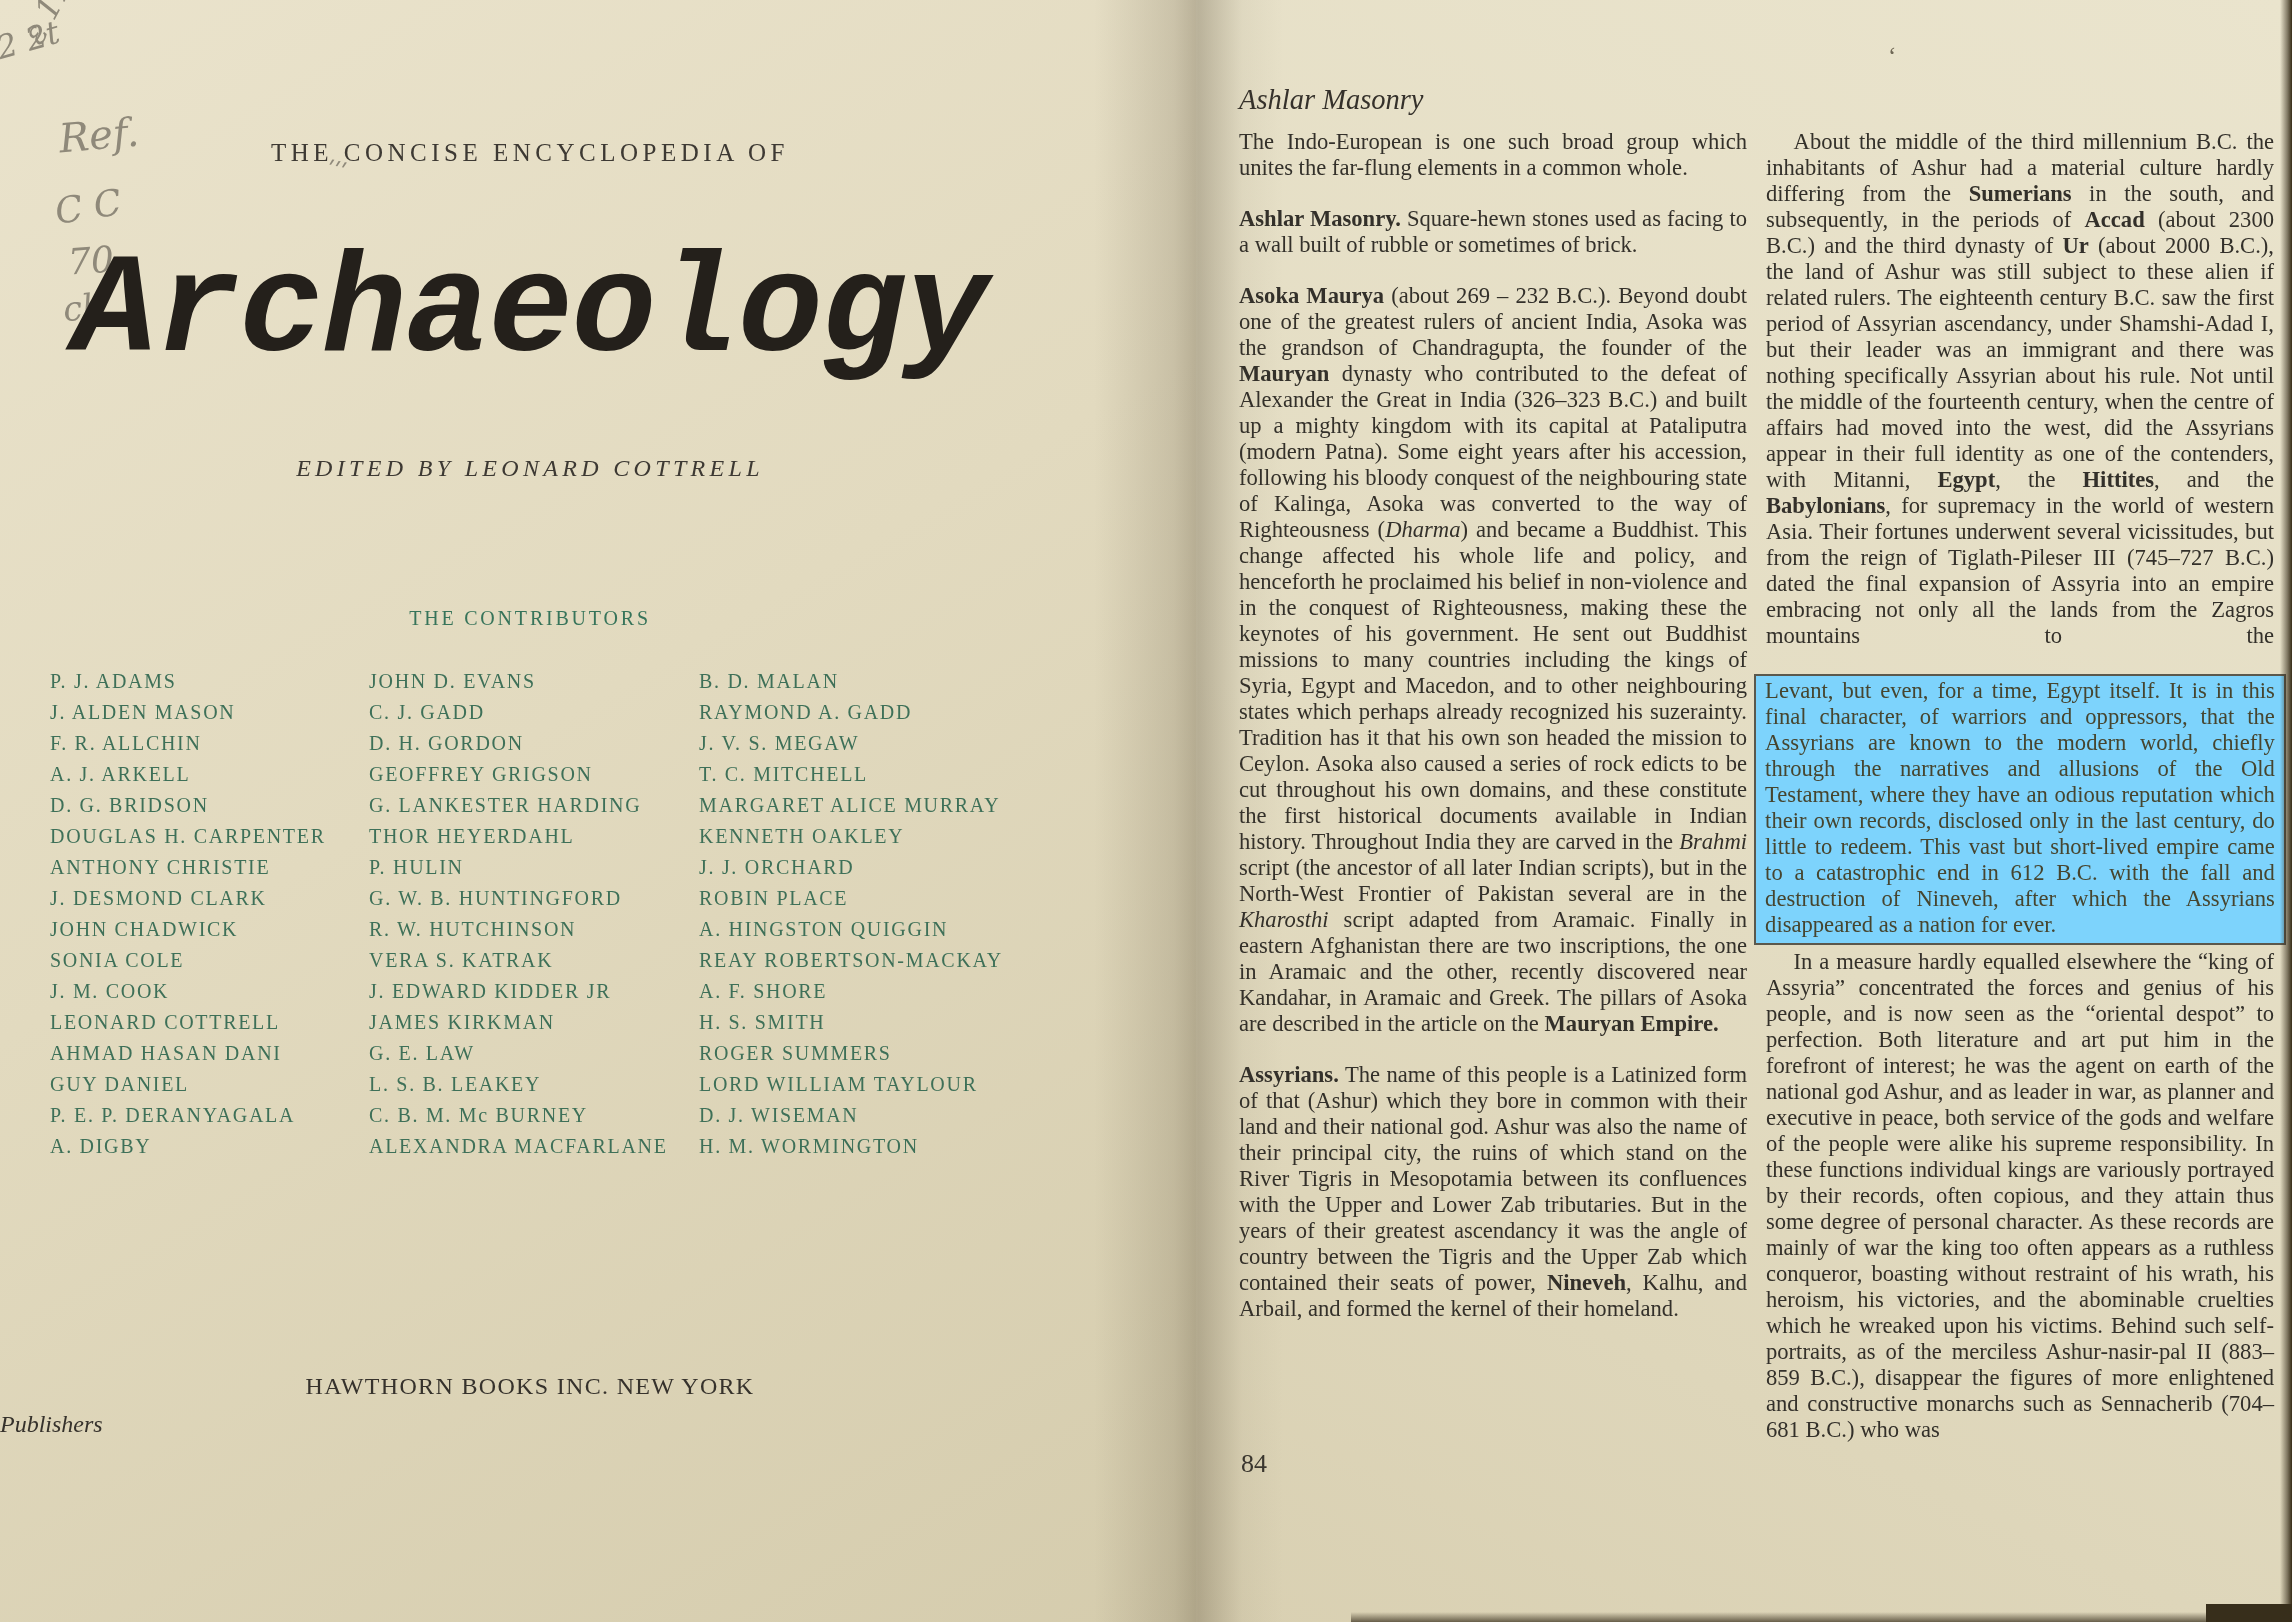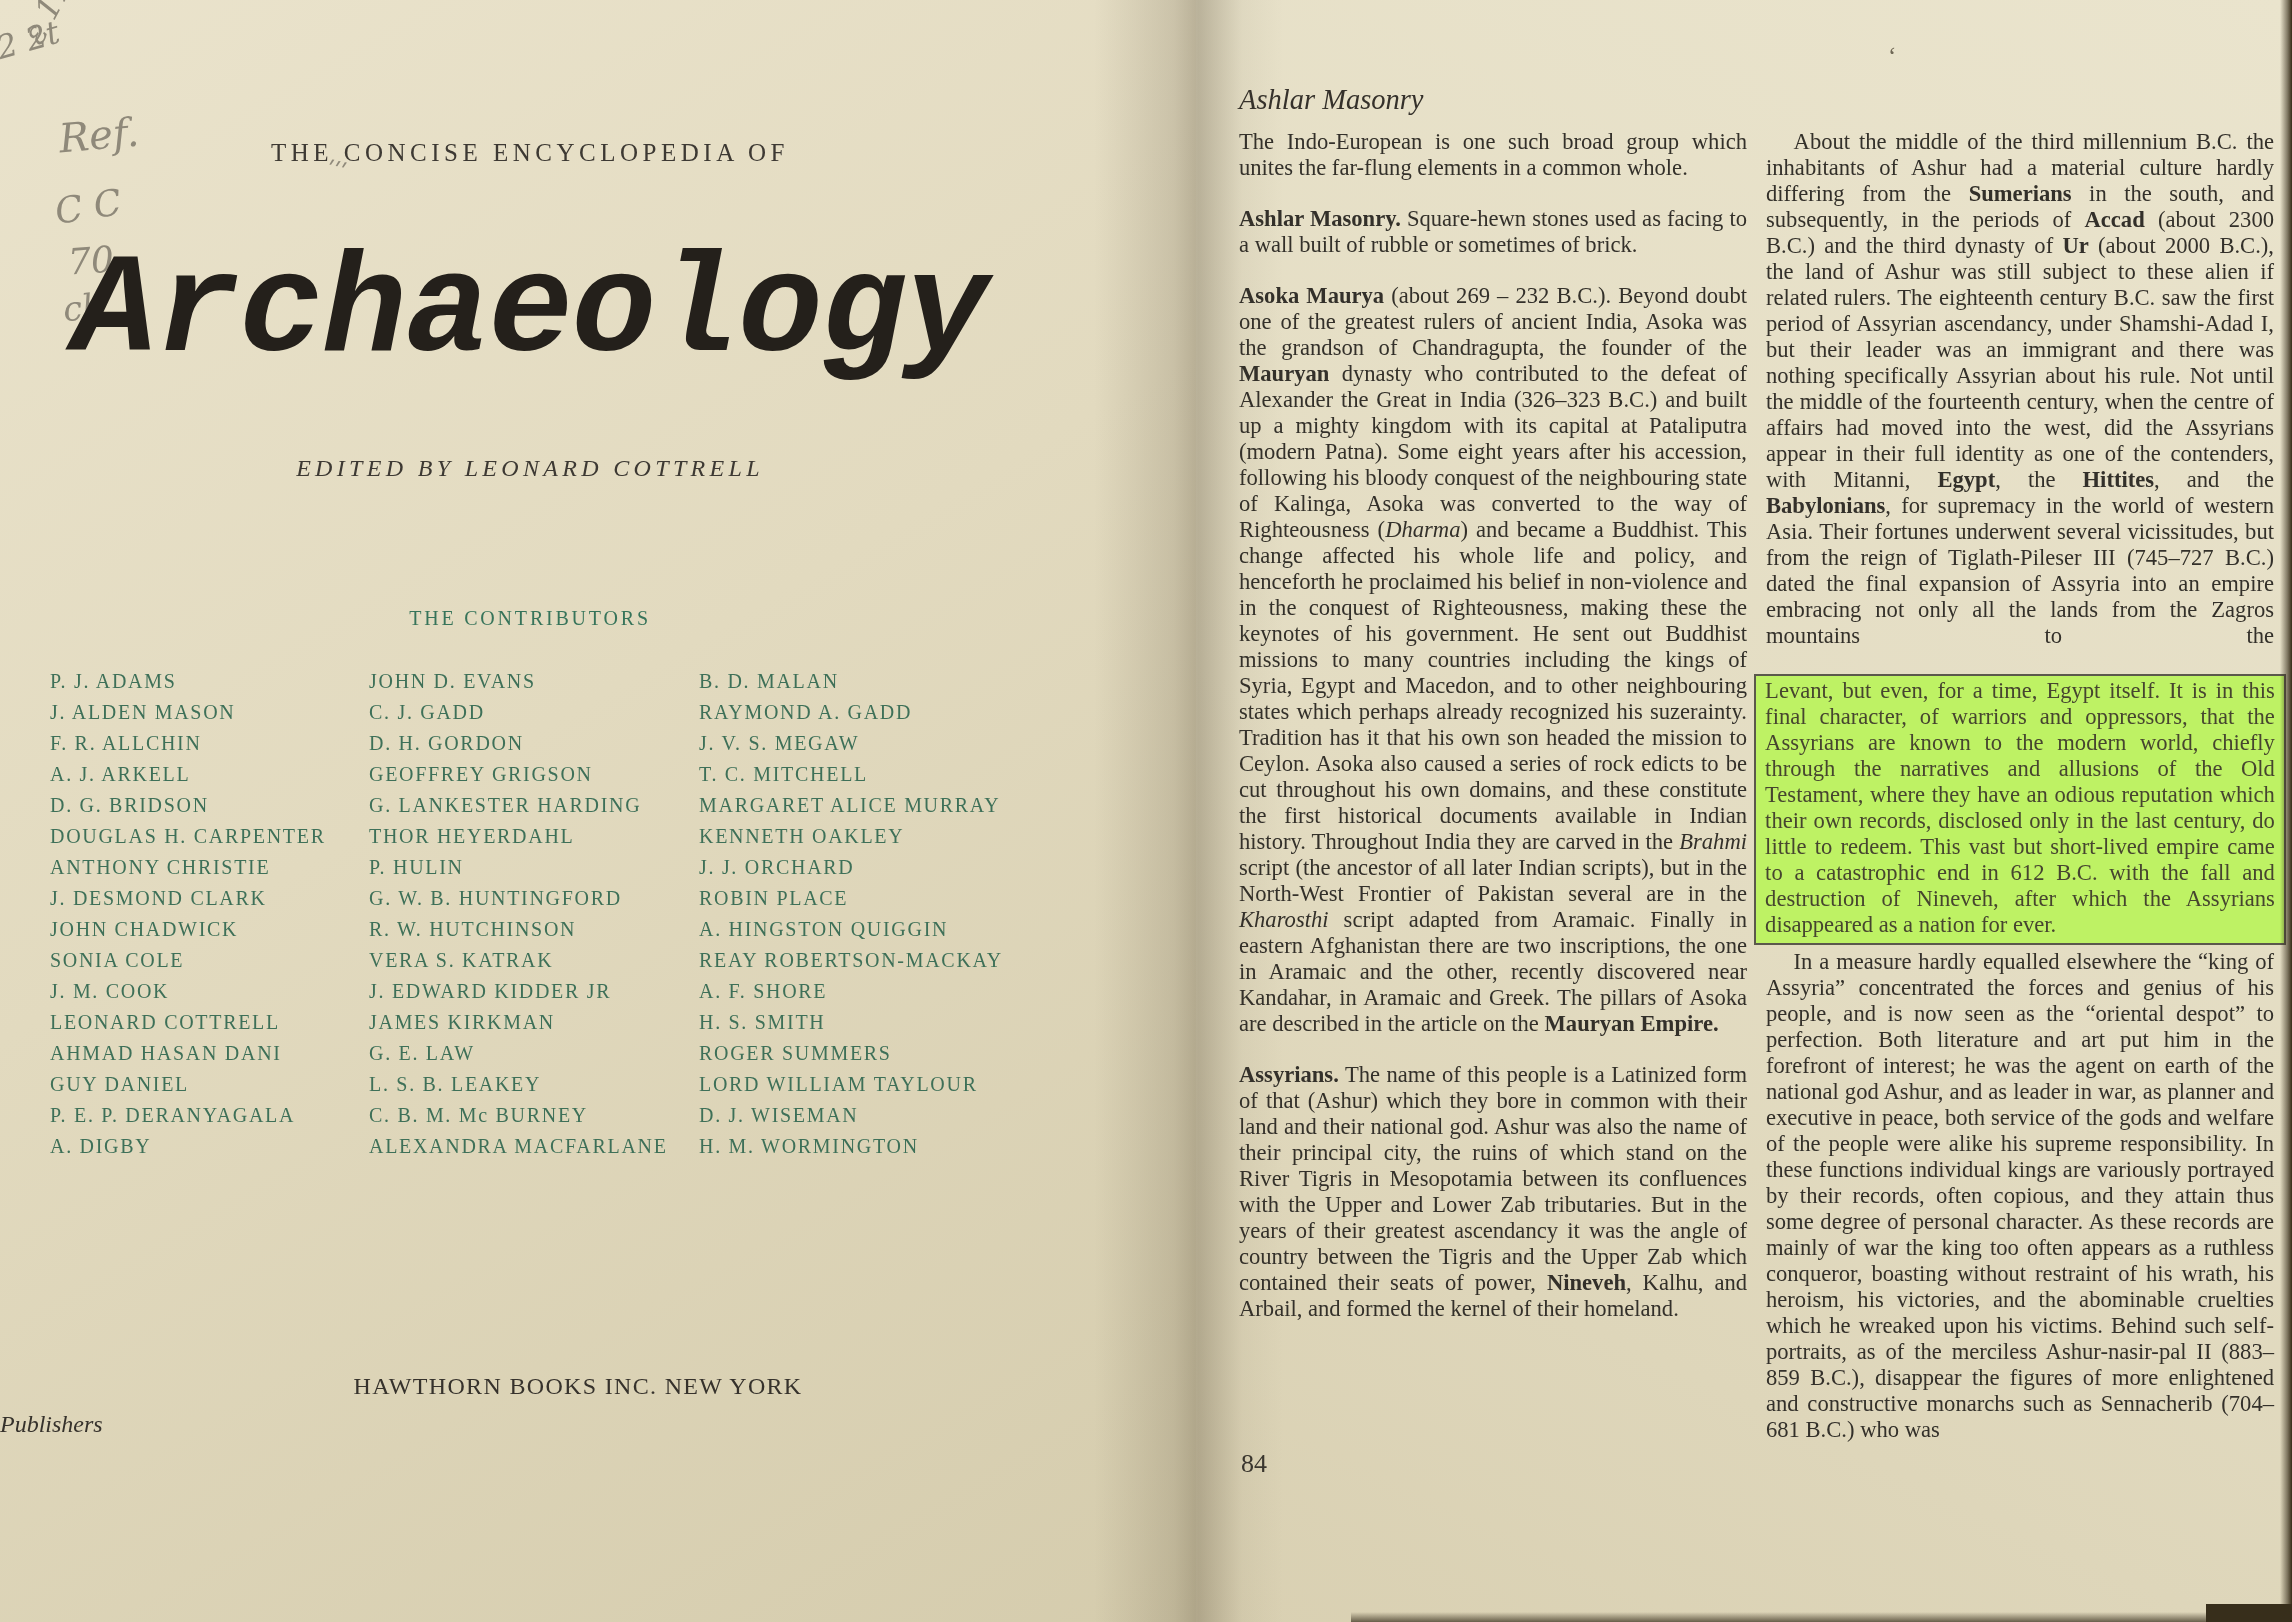--- a/index.html
+++ b/index.html
@@ -28,35 +28,35 @@
               font-family:Liberation Mono, monospace;font-style:italic;font-weight:bold;
               font-size:141px;line-height:1.2;color:#24201b;letter-spacing:-0.01em;}
   .edited-by{position:absolute;left:0;top:455px;width:100%;text-align:center;
              font-size:24px;letter-spacing:0.18em;color:#3d3933;font-style:italic;}
   .contrib-heading{position:absolute;left:0;top:607px;width:100%;text-align:center;
                    font-size:20px;letter-spacing:0.14em;color:#37745a;}
   .contrib-col{position:absolute;top:666px;font-size:20px;line-height:31px;
                letter-spacing:0.085em;color:#3e7058;white-space:nowrap;}
   .col1{left:50px}.col2{left:369px}.col3{left:699px}
   .publisher-line{position:absolute;left:0;top:1373px;width:100%;text-align:center;
-                  font-size:24px;letter-spacing:0.055em;color:#36322c;padding-left:48px;}
+                  font-size:24px;letter-spacing:0.055em;color:#36322c;}
   .publisher-sub{position:absolute;left:0;top:1411px;width:100%;text-align:left;
                  font-style:italic;font-size:24px;color:#36322c;}
   
   .running-head{position:absolute;left:1239px;top:84px;font-style:italic;
                 font-size:28.5px;color:#35312b;}
   .body-col{position:absolute;top:129px;width:508px;font-size:22.6px;
             line-height:26px;text-align:justify;color:#33302a;}
   .bc1{left:1239px}.bc2{left:1766px}
   .body-col p{margin:0 0 25px 0;}
   .ind{text-indent:27.6px;}
   .jlast{text-align-last:justify;}
   .run-b{font-weight:bold;margin-top:16px;}
   .run-i{font-style:italic;}
-  .highlight-box{background:#bef264;border:2.9px solid #5b584c;
+  .highlight-box{background:#7dd3fc;border:2.9px solid #5b584c;
                  margin:1px -12.4px 4.8px -12.4px;padding:1.9px 9.5px 4.8px 9.5px;
                  color:#46452f;}
   .page-number{position:absolute;left:1241px;top:1449px;font-size:26px;color:#3a362f;}
   .tick{position:absolute;color:#6f6856;}
 </style>
 </head>
 <body>
 
 <div class="stage">
 

